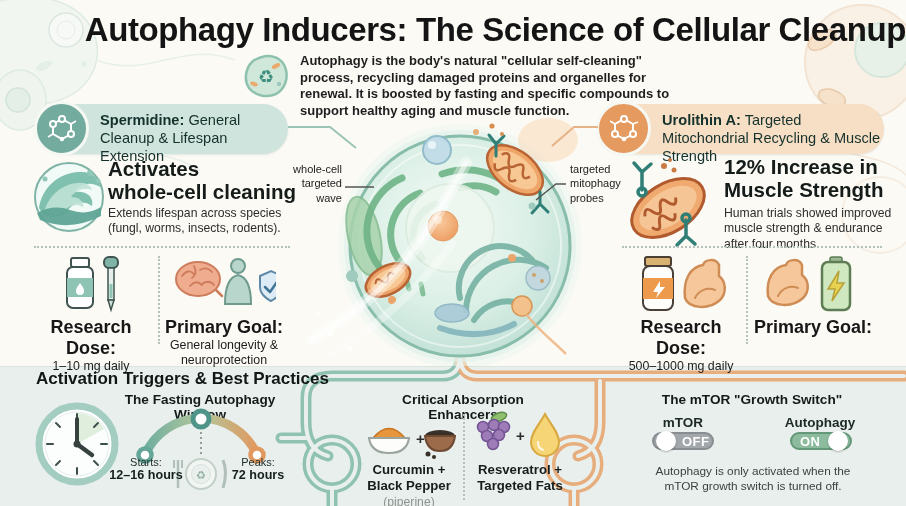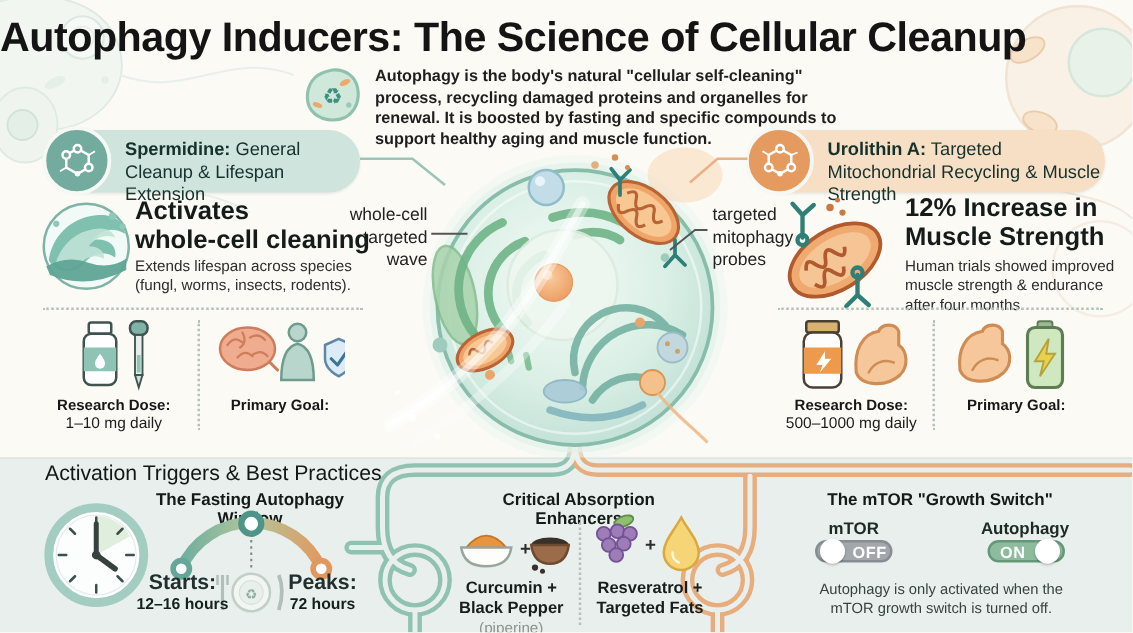--- a/index.html
+++ b/index.html
@@ -5,21 +5,21 @@
   *{margin:0;padding:0;box-sizing:border-box}
   html,body{width:906px;height:506px;overflow:hidden;background:#fbfaf5;
     font-family:"Liberation Sans",sans-serif;color:#1b1b1b}
   .stage{position:relative;width:906px;height:506px;background:#fbfaf5;overflow:hidden}
   .abs{position:absolute}
   .bottom-strip{position:absolute;left:0;top:366px;width:906px;height:140px;
     background:#e8efec;border-top:1px solid #d9e4df}
   svg{display:block}
   .layer{position:absolute;left:0;top:0;pointer-events:none}
 
-  .main-title{position:absolute;left:0;top:11px;width:906px;text-align:left;
+  .main-title{position:absolute;left:0;top:11px;width:906px;text-align:right;
     font-size:33px;font-weight:bold;letter-spacing:-.4px;color:#141414}
 
   .intro{position:absolute;left:243px;top:53px;width:440px;display:flex;gap:11px;align-items:flex-start}
   .intro p{font-size:13px;font-weight:bold;line-height:1.28;color:#1e1e1e;width:372px}
 
   .badge{position:absolute;height:50px}
   .badge .pill{position:absolute;left:0;top:0;right:0;bottom:0;border-radius:26px;
     box-shadow:0 1px 2px rgba(60,90,80,.12)}
   .badge .bcircle{position:absolute;left:-2px;top:-3px;width:55px;height:55px;border-radius:50%;
     border:3px solid #f6f8f4;display:flex;align-items:center;justify-content:center}
@@ -31,31 +31,31 @@
 
   .headline{font-size:20.5px;font-weight:bold;line-height:1.1;color:#141b19}
   .headline span{display:block}
   .subtext{font-size:12.2px;line-height:1.25;color:#2d2d2d}
 
   .dotted-h{border-top:2px dotted #b4c2bc;height:0}
   .dotted-v{border-left:2px dotted #b4c2bc;width:0}
 
   .col{position:absolute;text-align:center}
   .col .icon-row{display:flex;justify-content:center;align-items:flex-end;height:62px}
-  .col .clabel{font-size:12px;font-weight:bold;color:#171717;margin-top:3px}
+  .col .clabel{font-size:18px;font-weight:bold;color:#171717;margin-top:3px}
   .col .cvalue{font-size:12.4px;color:#1d1d1d;line-height:1.22}
 
-  .cell-label{position:absolute;font-size:14px;line-height:1.3;font-weight:500;color:#222}
+  .cell-label{position:absolute;font-size:11px;line-height:1.3;font-weight:500;color:#222}
   .cell-label span{display:block}
 
-  .sec-heading{position:absolute;font-size:17px;font-weight:normal;color:#10171４;color:#101714}
+  .sec-heading{position:absolute;font-size:17px;font-weight:bold;color:#10171４;color:#101714}
   .sub-title{position:absolute;font-size:13.6px;font-weight:bold;color:#131a18;text-align:center}
 
   .gauge-label{position:absolute;text-align:center}
-  .gauge-label .gl{font-size:17px;font-weight:700;color:#21302c}
+  .gauge-label .gl{font-size:11px;font-weight:400;color:#21302c}
   .gauge-label .gv{font-size:12.6px;font-weight:bold;color:#15201d}
 
   .pair-text{position:absolute;text-align:center;font-size:13.2px;font-weight:bold;line-height:1.22;color:#161d1b}
   .pair-text span{display:block}
   .pair-text .note{font-weight:normal;font-size:12.2px;color:#8d938f;margin-top:1px}
 
   .switch-label{position:absolute;text-align:center;font-size:13.5px;font-weight:bold;color:#1c2926}
   .toggle{position:absolute;width:62px;height:18px;border-radius:13px;display:flex;align-items:center}
   .toggle .knob{width:20px;height:20px;border-radius:50%;background:#fff;box-shadow:0 1px 2px rgba(0,0,0,.25)}
   .toggle .tstate{color:#fff;font-weight:bold;font-size:13px;letter-spacing:.5px}
@@ -310,20 +310,21 @@
         <ellipse cx="26" cy="25" rx="22" ry="17" fill="#f0ac8e" stroke="#cd7d5c" stroke-width="2"></ellipse>
         <path d="M10,22 q6,-8 12,-2 M18,32 q6,-7 12,-1 M28,16 q7,-4 12,2 M30,30 q7,-5 12,1 M22,12 q4,8 -2,12" fill="none" stroke="#cd7d5c" stroke-width="1.8" stroke-linecap="round"></path>
         <path d="M44,36 l6,6" stroke="#cd7d5c" stroke-width="2.5" stroke-linecap="round"></path>
         <circle cx="66" cy="12" r="7" fill="#b9d6cd" stroke="#6f9a8e" stroke-width="2"></circle>
         <path d="M66,21 C57,23 53,33 53,50 L79,50 C79,33 75,23 66,21 Z" fill="#b9d6cd" stroke="#6f9a8e" stroke-width="2"></path>
         <path d="M88,22 l11,-5 11,5 v11 c0,9 -11,14 -11,14 s-11,-5 -11,-14 Z" fill="#dcebf5" stroke="#5f88a8" stroke-width="2"></path>
         <polyline points="93,33 98,38 105,28" fill="none" stroke="#3f7396" stroke-width="2.5" stroke-linecap="round" stroke-linejoin="round"></polyline>
       </svg>
     </div>
     <div class="clabel">Primary Goal:</div>
+    <div class="cvalue">General longevity &amp; neuroprotection</div>
   </div>
 
   <svg class="abs" style="left:612px;top:158px" width="108" height="92" viewBox="0 0 108 92">
     <g transform="translate(56,50) rotate(-32)">
       <ellipse rx="40" ry="24" fill="#f0aa70" stroke="#b05a2e" stroke-width="3"></ellipse>
       <ellipse rx="32" ry="17" fill="#f6c596"></ellipse>
       <path d="M-24,-5 q5,-10 9,0 q5,10 9,0 q5,-10 9,0 q5,10 9,0" fill="none" stroke="#b05a2e" stroke-width="3"></path>
       <path d="M-24,8 q5,10 9,0 q5,-10 9,0 q5,10 9,0" fill="none" stroke="#b05a2e" stroke-width="3"></path>
     </g>
     <g stroke="#2f7f76" stroke-width="3.5" fill="none" stroke-linecap="round">

